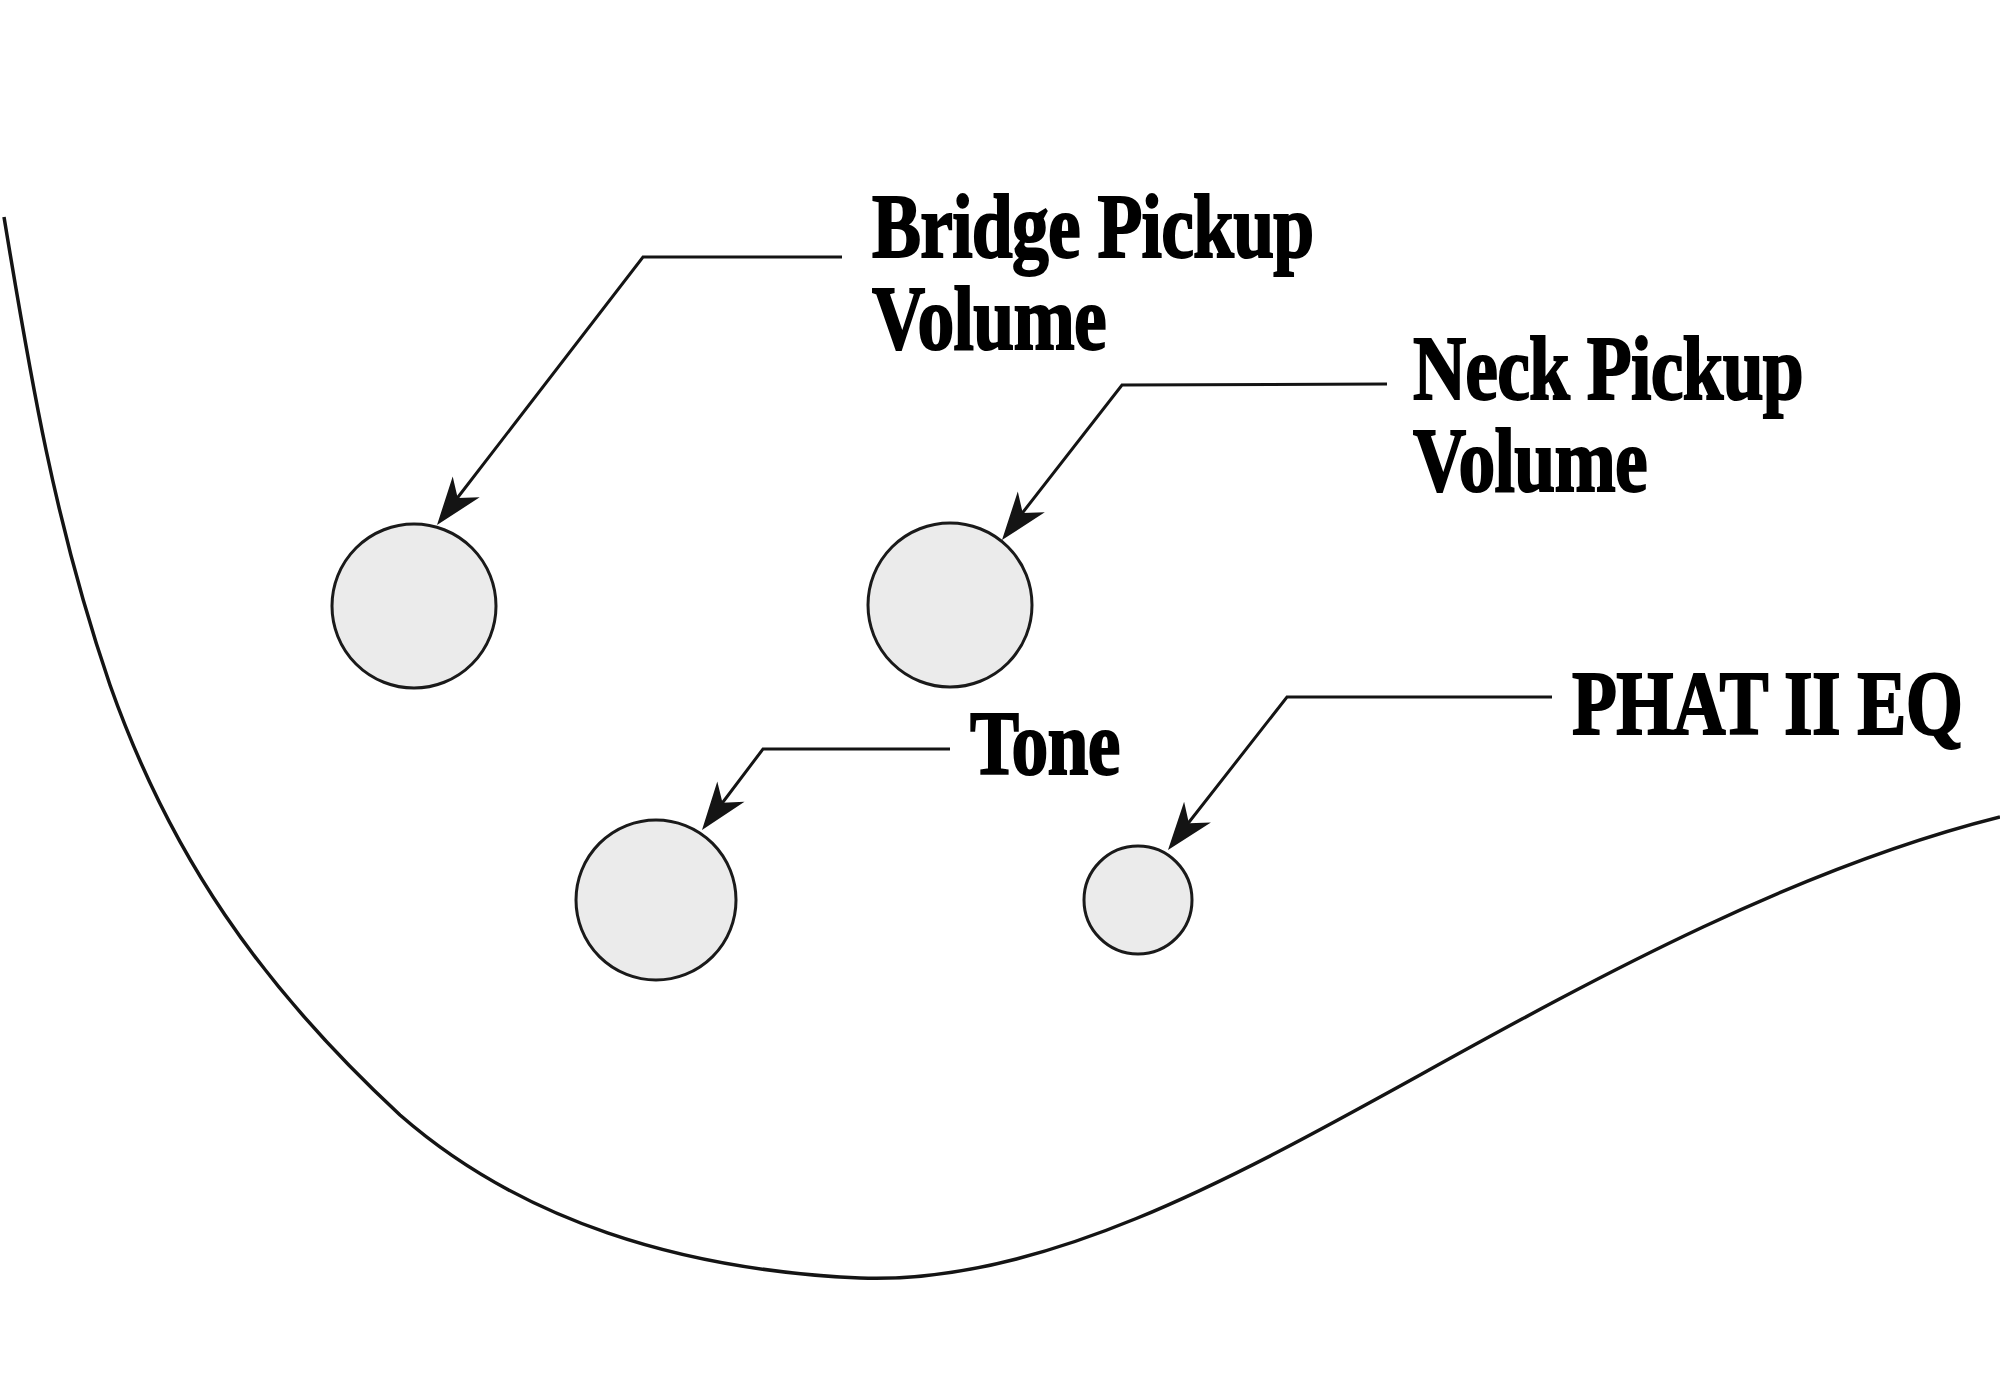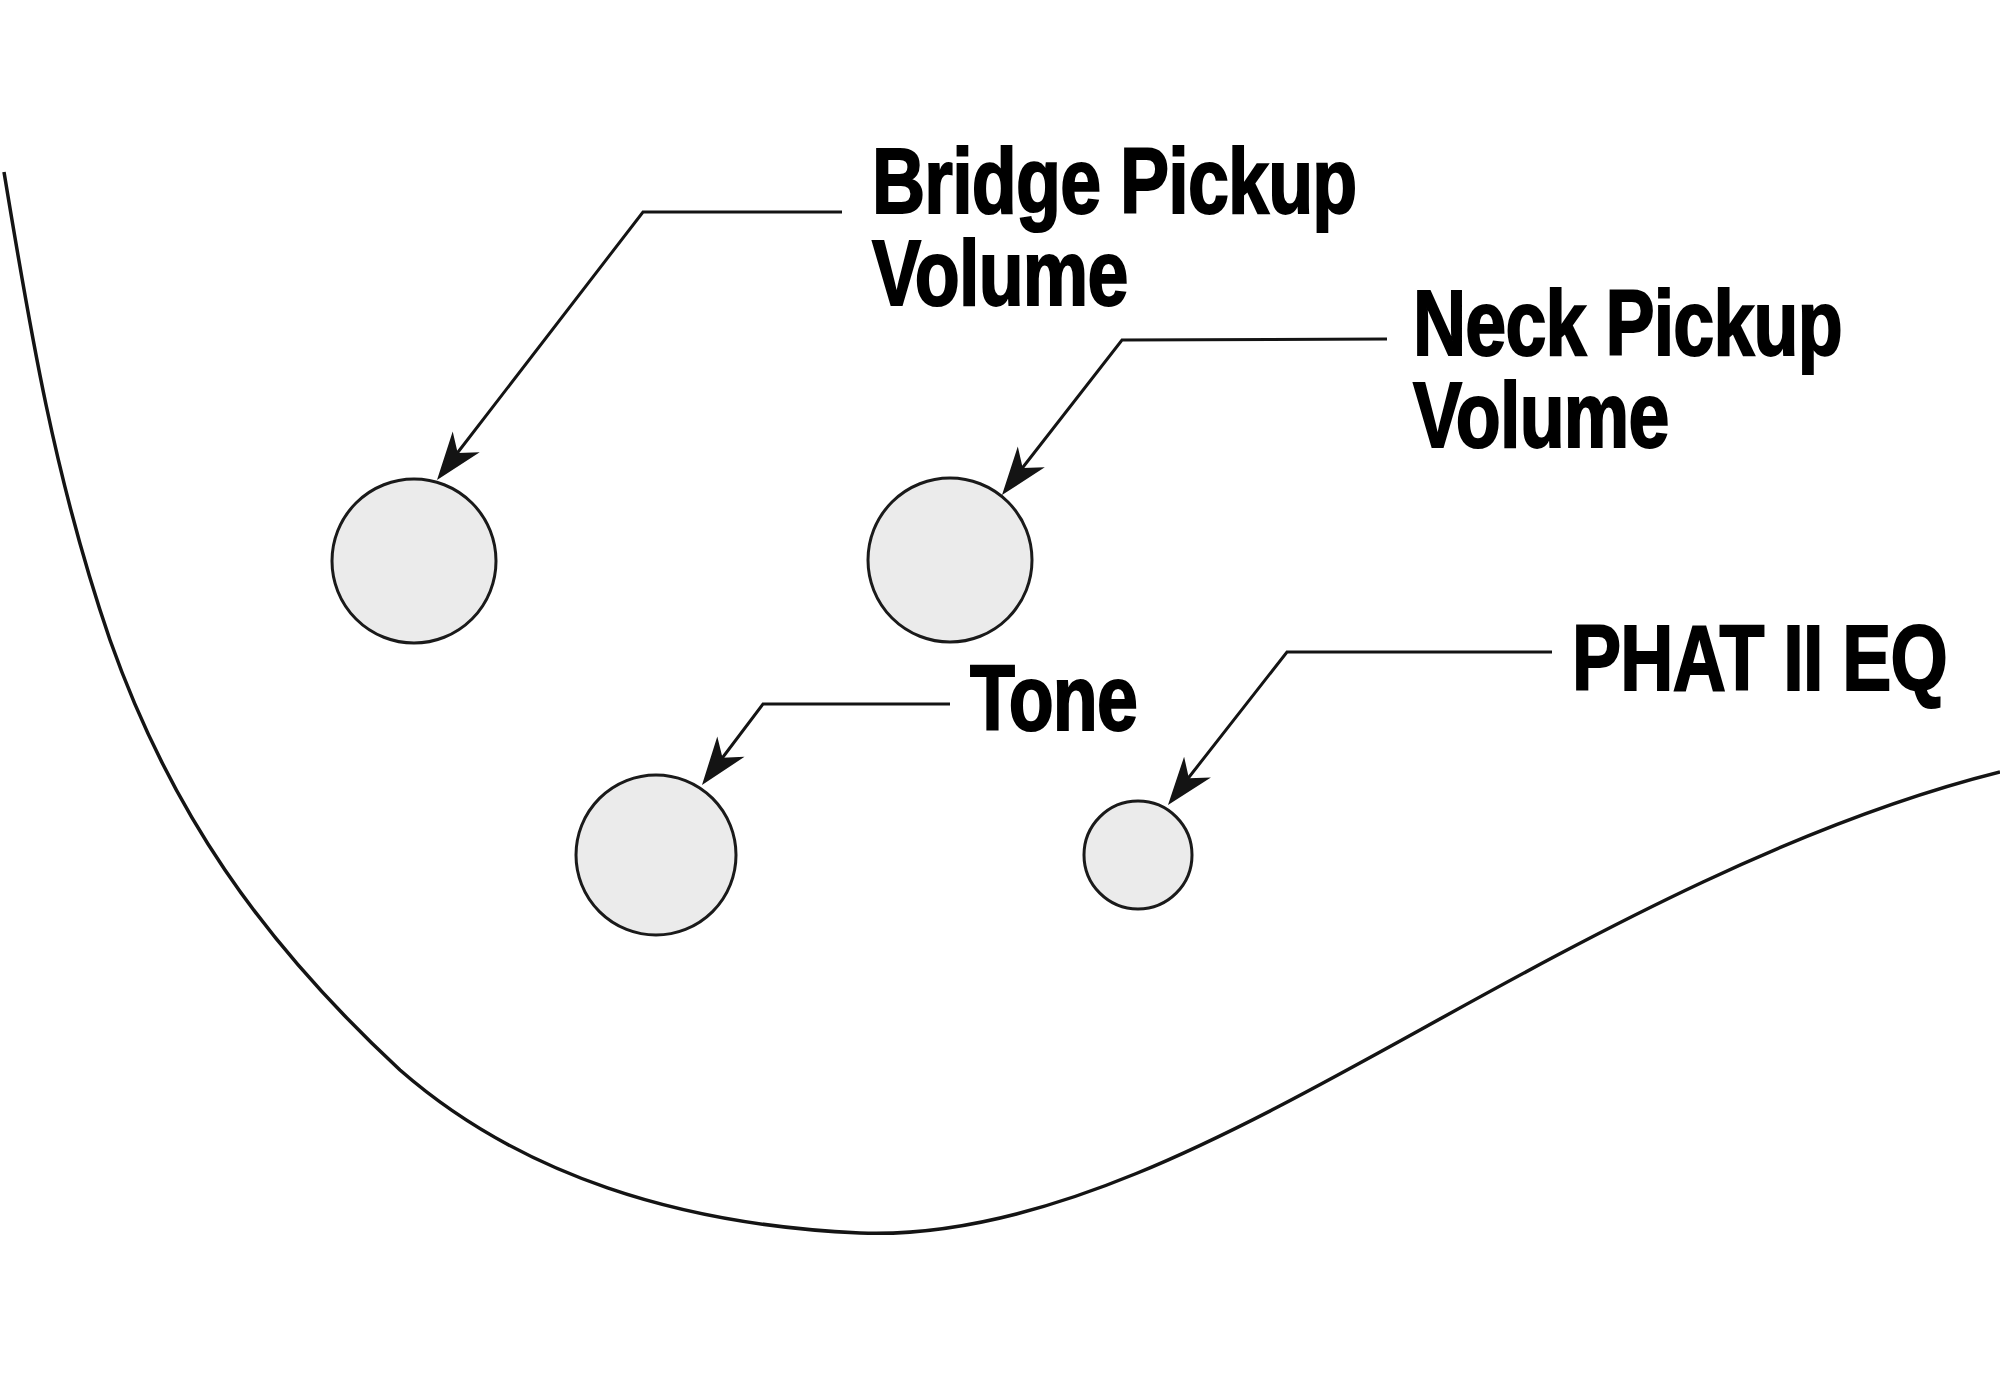--- a/index.html
+++ b/index.html
@@ -1,21 +1,22 @@
 <!DOCTYPE html>
 <html><head>
 <meta charset="utf-8">
 <style>
   html,body{margin:0;padding:0;background:#fff;}
   #stage{
     position:relative;
     width:2000px;height:1243px;
     background:#fff;
     overflow:hidden;
-    font-family:Liberation Sans, sans-serif;
+    font-family:Liberation Serif, serif;
+    margin-top:45px;
   }
   #geometry{position:absolute;left:0;top:0;width:2000px;height:1375px;}
   .label{
     position:absolute;
     font-weight:700;
     font-size:92px;
     line-height:92px;
     color:#000;
     letter-spacing:-1px;
     white-space:nowrap;

